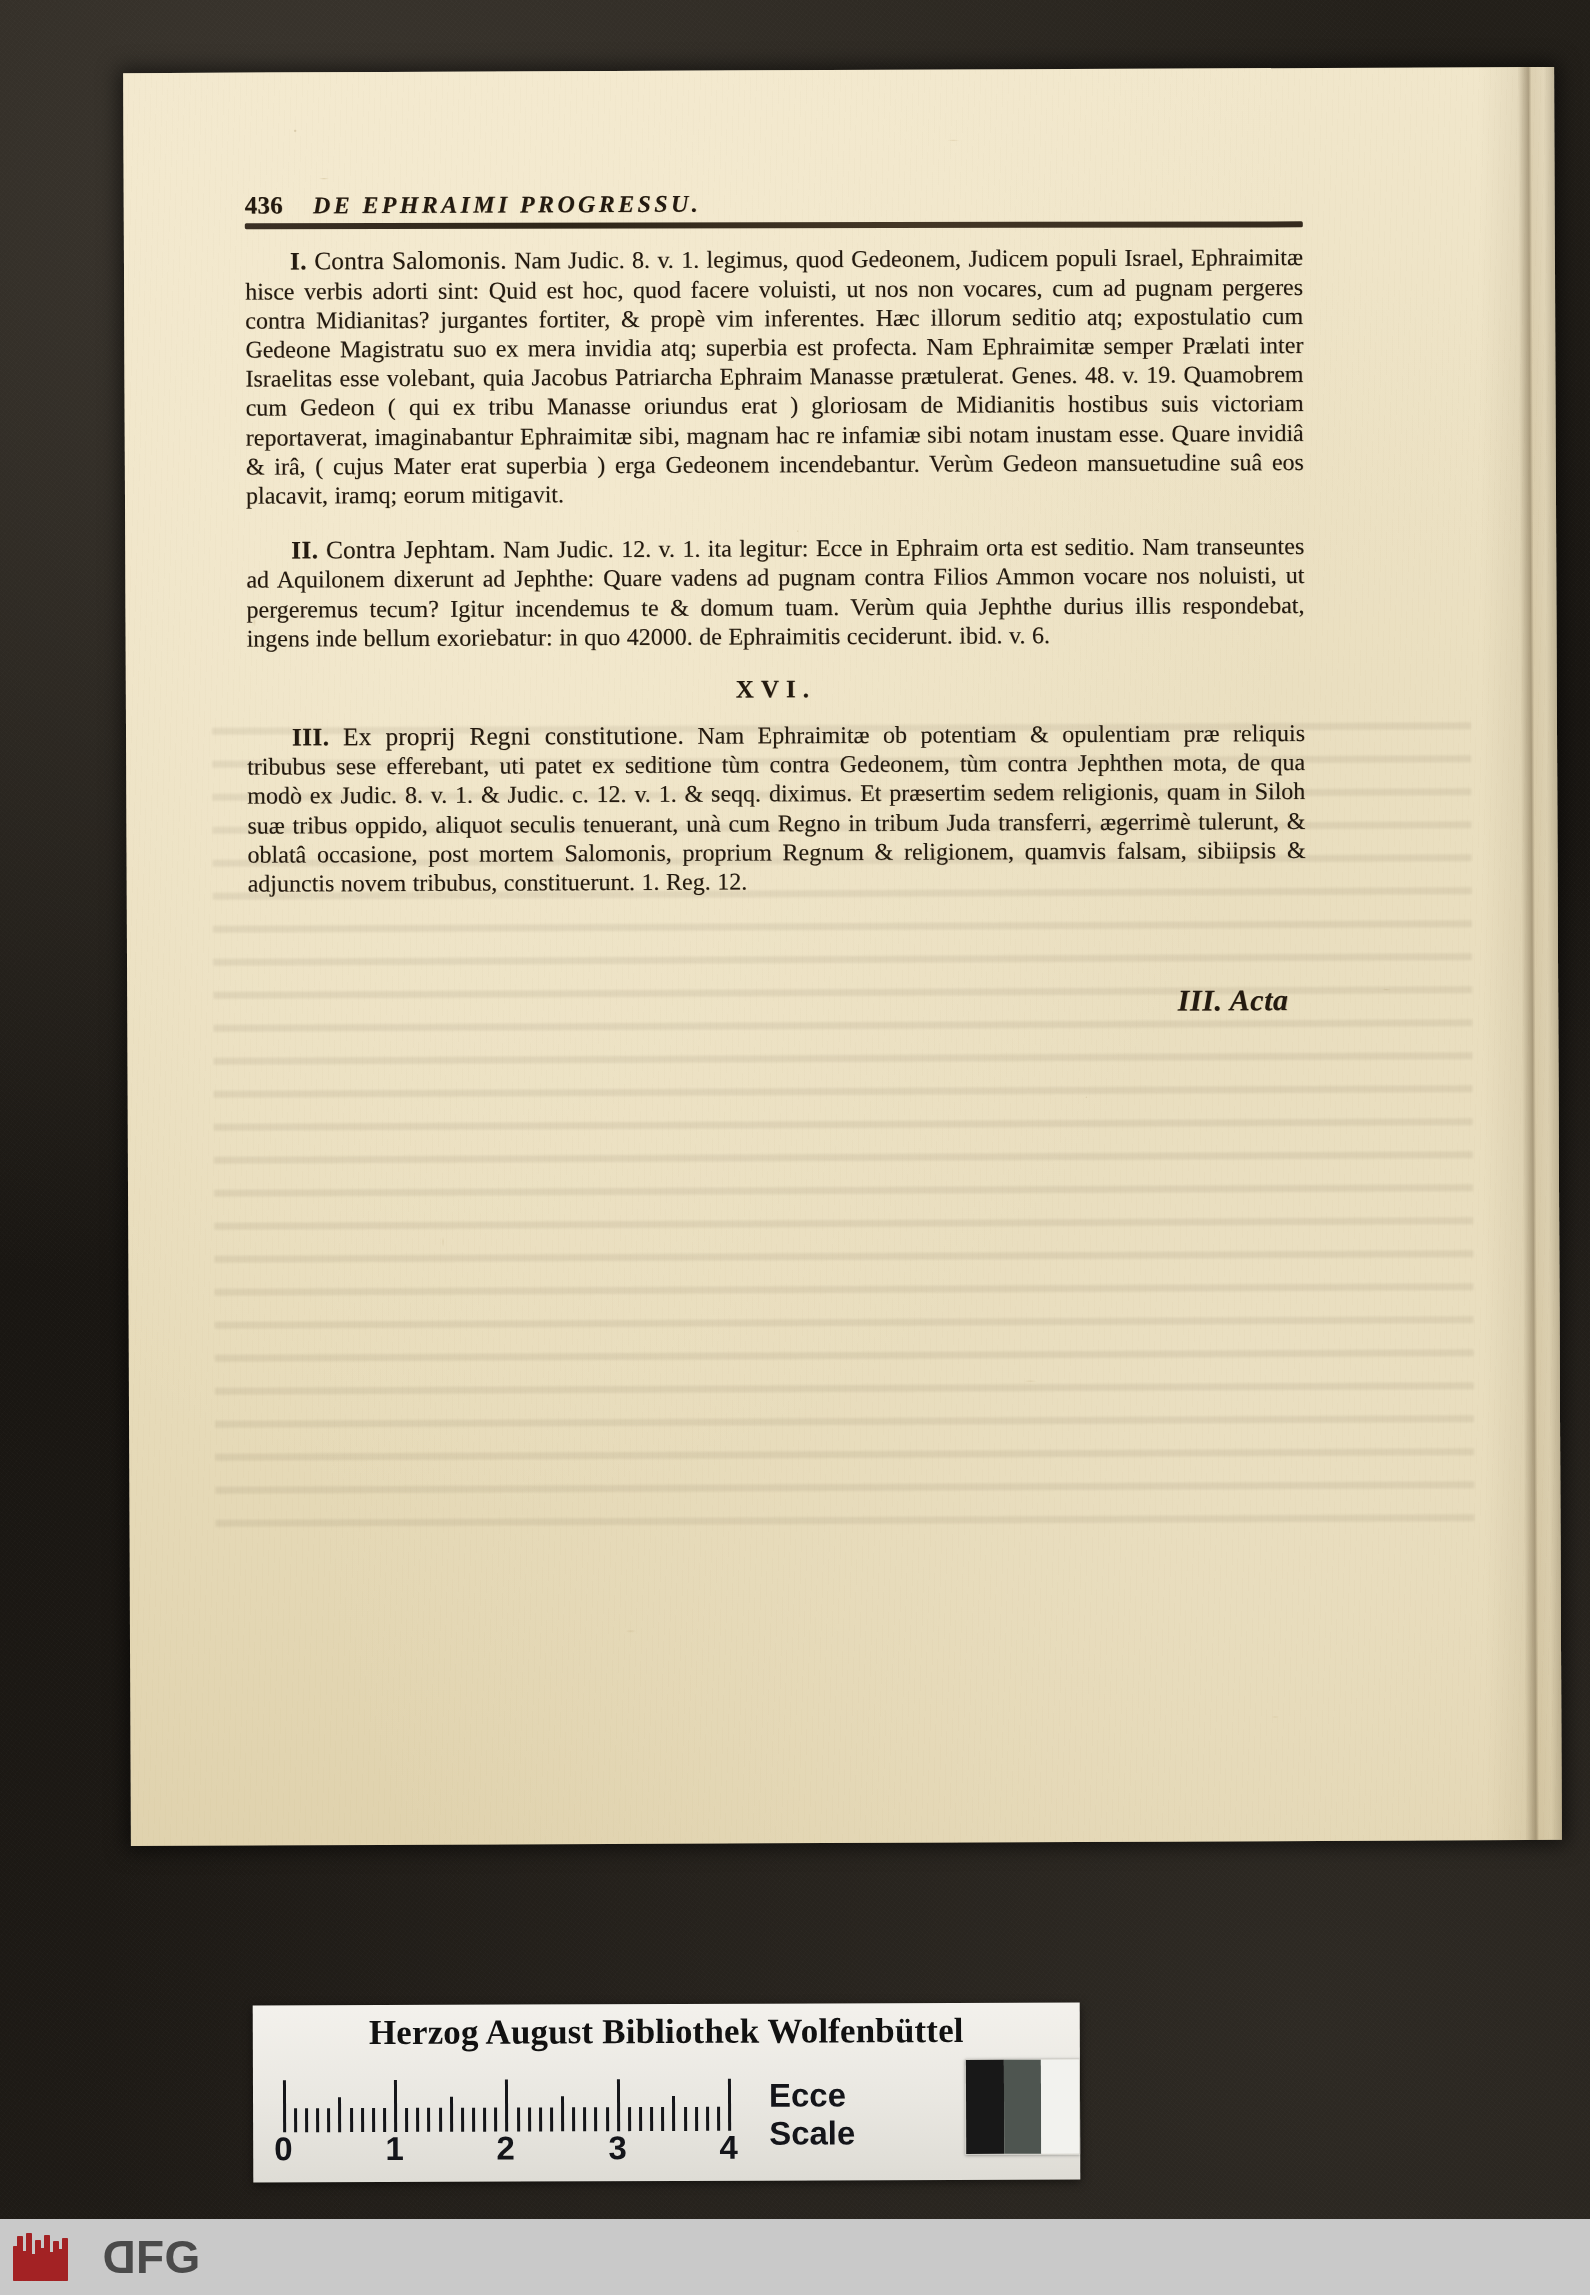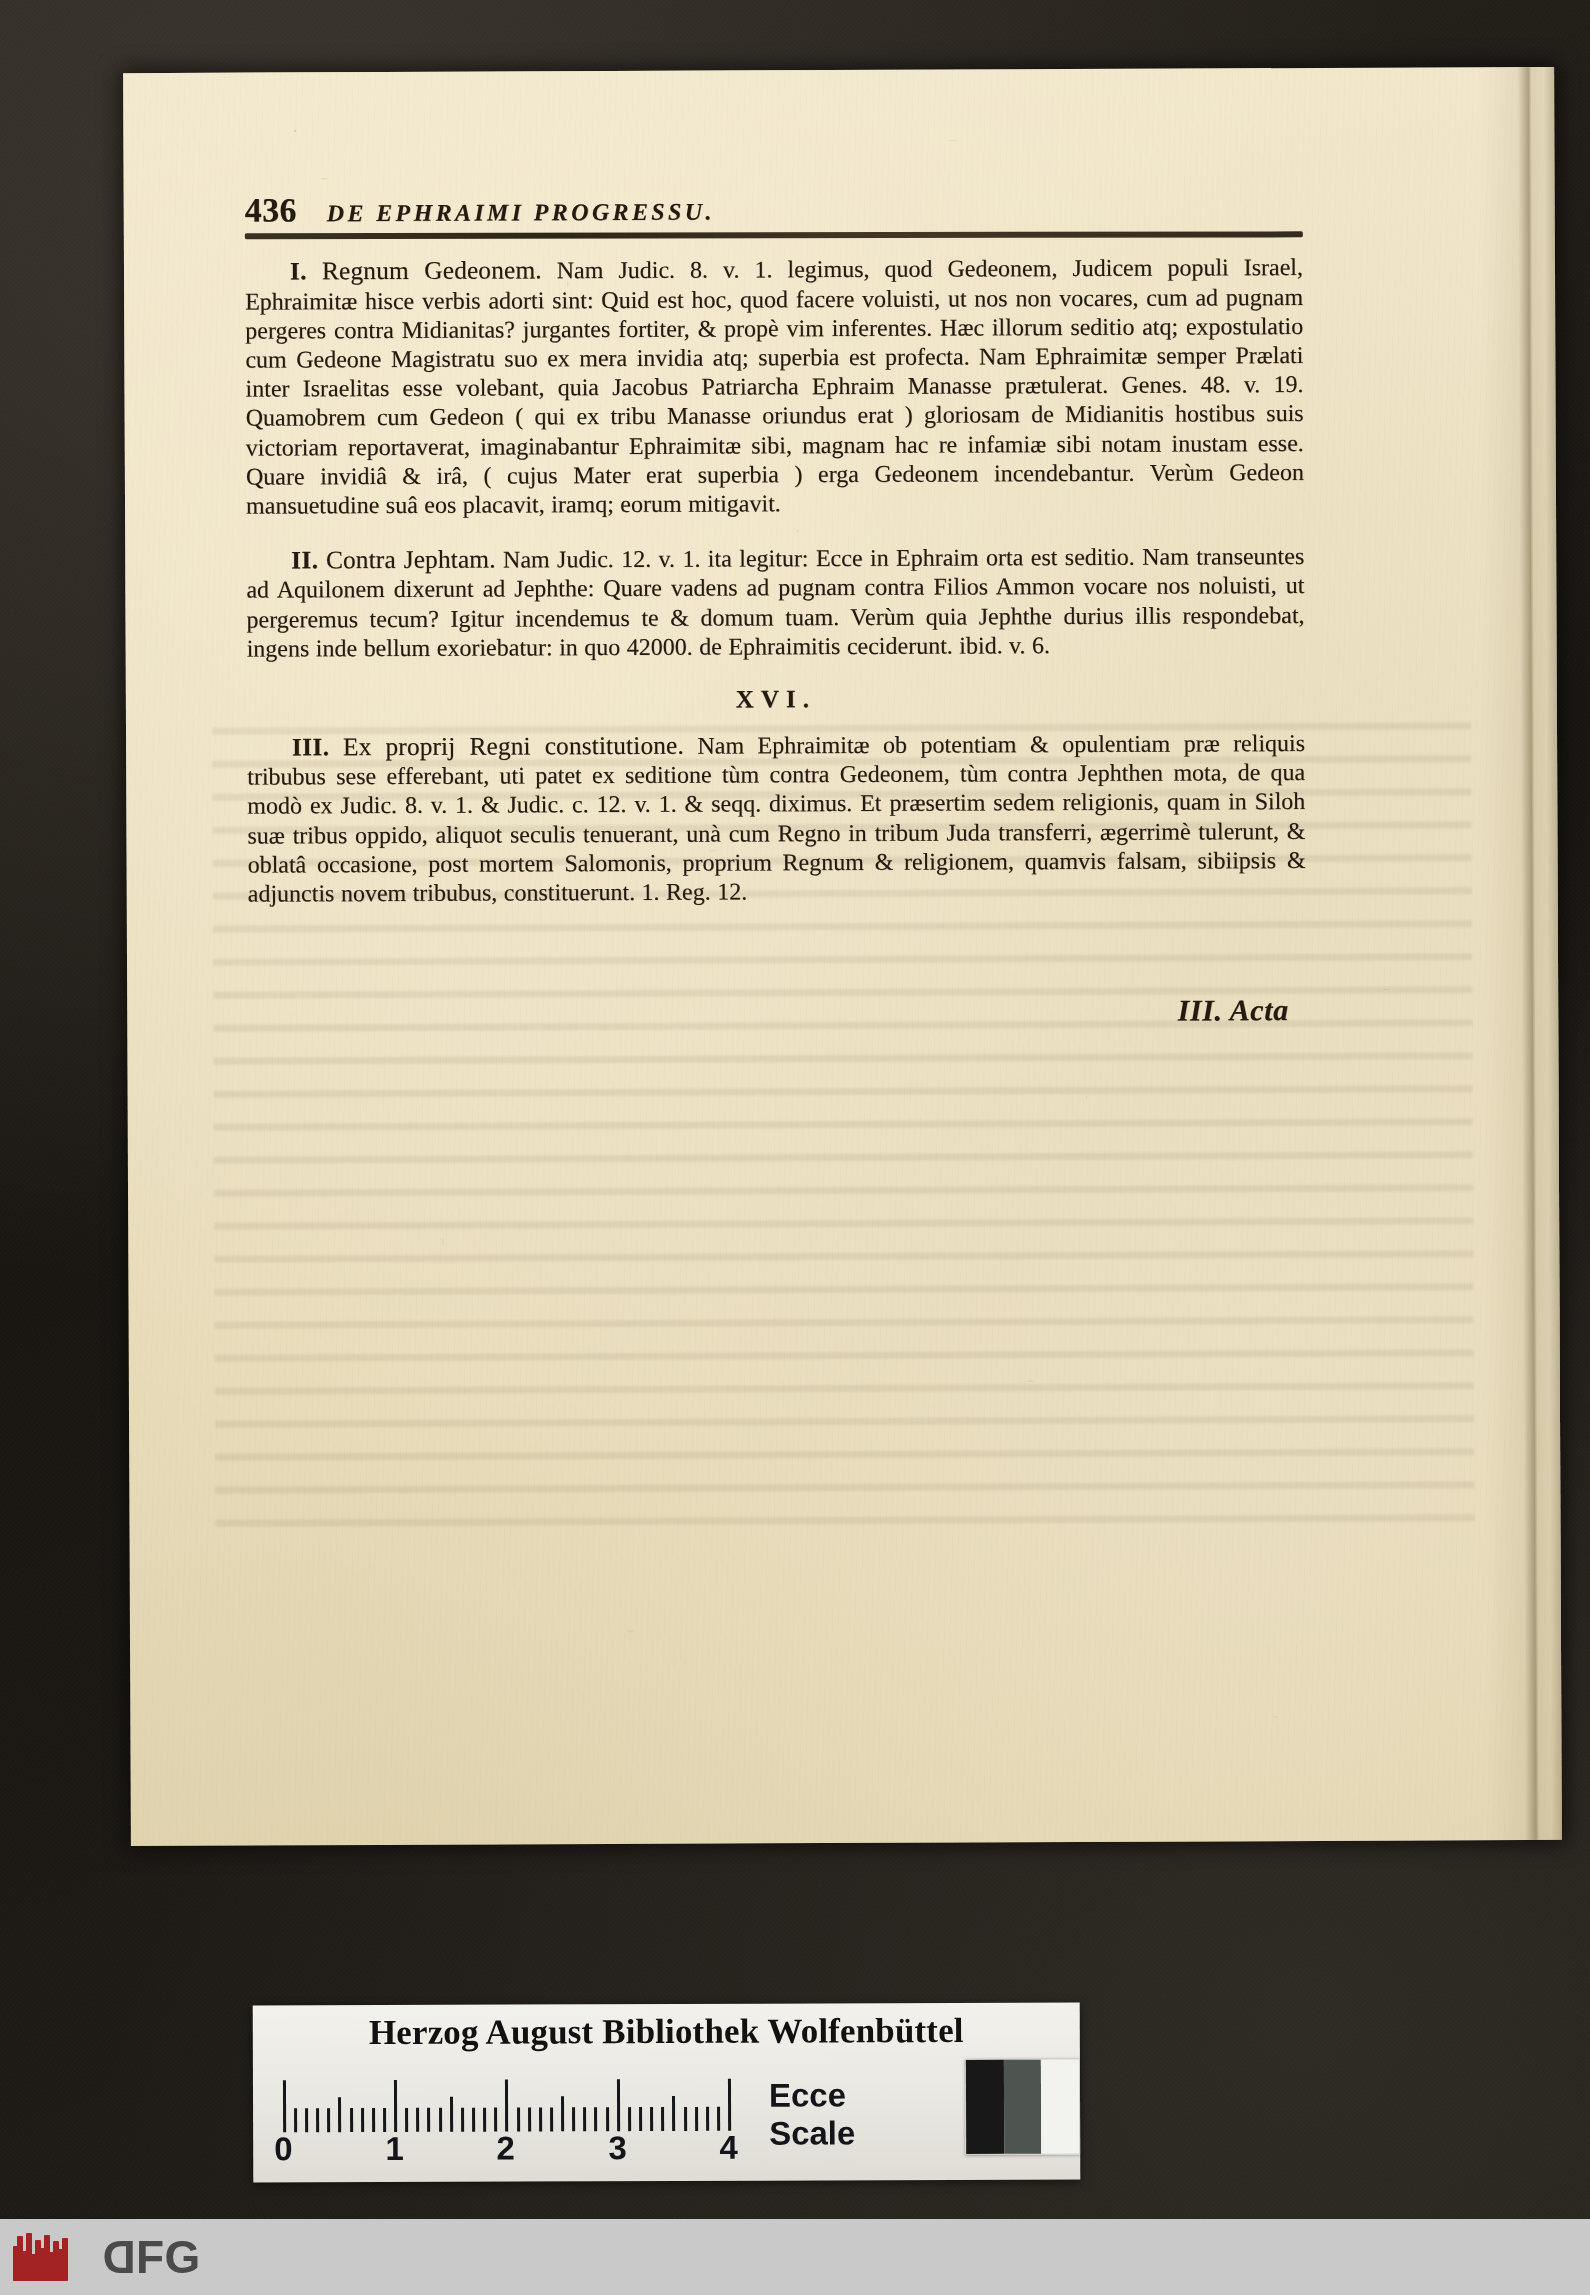--- a/index.html
+++ b/index.html
@@ -54,21 +54,21 @@
   #gutter{position:absolute;right:0;top:0;width:76px;height:100%;pointer-events:none;
     background:linear-gradient(90deg, rgba(120,100,65,0) 0%, rgba(120,100,65,.10) 52%,
       rgba(90,72,42,.45) 66%, rgba(150,128,88,.22) 70%, rgba(120,100,65,.12) 86%,
       rgba(90,75,48,.30) 100%);}
 
   
   #type{position:absolute;left:121px;top:119px;width:1058px;color:#231a10;
     font-family:"Liberation Serif",serif;}
   .hdrow{display:flex;align-items:baseline;gap:30px;
     font-style:italic;letter-spacing:.02em;}
-  .folio{font-size:34px;font-weight:700;font-style:normal;font-family:"Liberation Serif",serif;
+  .folio{font-size:25px;font-weight:700;font-style:normal;font-family:"Liberation Serif",serif;
     letter-spacing:.01em;}
   .runhead{font-size:24px;font-weight:700;font-variant:small-caps;letter-spacing:.14em;
     white-space:nowrap;}
   .rule{margin-top:4.8px;height:5.6px;width:100%;
     background:linear-gradient(90deg,#2b2016 0%,#1d1509 30%,#342717 62%,#241a0f 100%);
     transform:rotate(0.15deg);border-radius:1.6px;opacity:.92;}
 
   .para{margin-top:16px;font-size:24px;line-height:1.215;text-align:justify;
     text-justify:inter-word;word-spacing:.02em;}
   .para .num{font-weight:700;font-size:25px;letter-spacing:.02em;}
@@ -126,21 +126,21 @@
   <div id="type">
 
     <div class="hdrow">
       <span class="folio">436</span>
       <span class="runhead">DE EPHRAIMI PROGRESSU.</span>
     </div>
     <div class="rule"></div>
 
     <p class="para">
       <span class="indent"></span><span class="num">I.</span>
-      <span class="lead">Regnum Gedeonem.</span>
+      <span class="lead">Contra Salomonis.</span>
       <span>Nam Judic. 8. v. 1. legimus, quod Gedeonem, Judicem populi Israel, Ephraimitæ hisce verbis adorti sint: Quid est hoc, quod facere voluisti, ut nos non vocares, cum ad pugnam pergeres contra Midianitas? jurgantes fortiter, &amp; propè vim inferentes. Hæc illorum seditio atq; expostulatio cum Gedeone Magistratu suo ex mera invidia atq; superbia est profecta. Nam Ephraimitæ semper Prælati inter Israelitas esse volebant, quia Jacobus Patriarcha Ephraim Manasse prætulerat. Genes. 48. v. 19. Quamobrem cum Gedeon ( qui ex tribu Manasse oriundus erat ) gloriosam de Midianitis hostibus suis victoriam reportaverat, imaginabantur Ephraimitæ sibi, magnam hac re infamiæ sibi notam inustam esse. Quare invidiâ &amp; irâ, ( cujus Mater erat superbia ) erga Gedeonem incendebantur. Verùm Gedeon mansuetudine suâ eos placavit, iramq; eorum mitigavit.</span>
     </p>
 
     <p class="para">
       <span class="indent"></span><span class="num">II.</span>
       <span class="lead">Contra Jephtam.</span>
       <span>Nam Judic. 12. v. 1. ita legitur: Ecce in Ephraim orta est seditio. Nam transeuntes ad Aquilonem dixerunt ad Jephthe: Quare vadens ad pugnam contra Filios Ammon vocare nos noluisti, ut pergeremus tecum? Igitur incendemus te &amp; domum tuam. Verùm quia Jephthe durius illis respondebat, ingens inde bellum exoriebatur: in quo 42000. de Ephraimitis ceciderunt. ibid. v. 6.</span>
     </p>
 
     <div class="secnum">XVI.</div>

